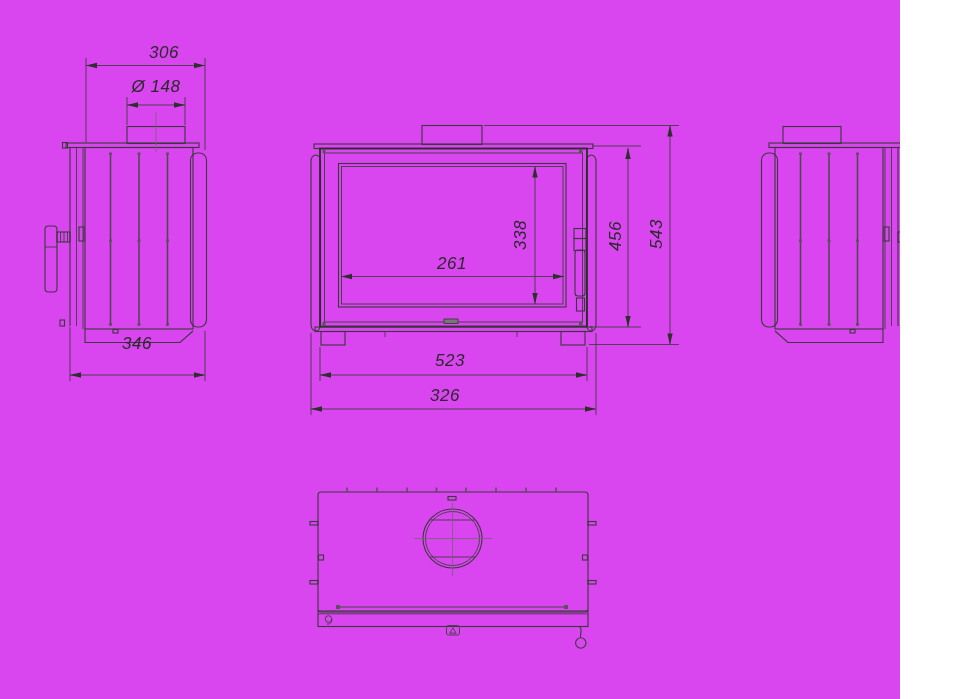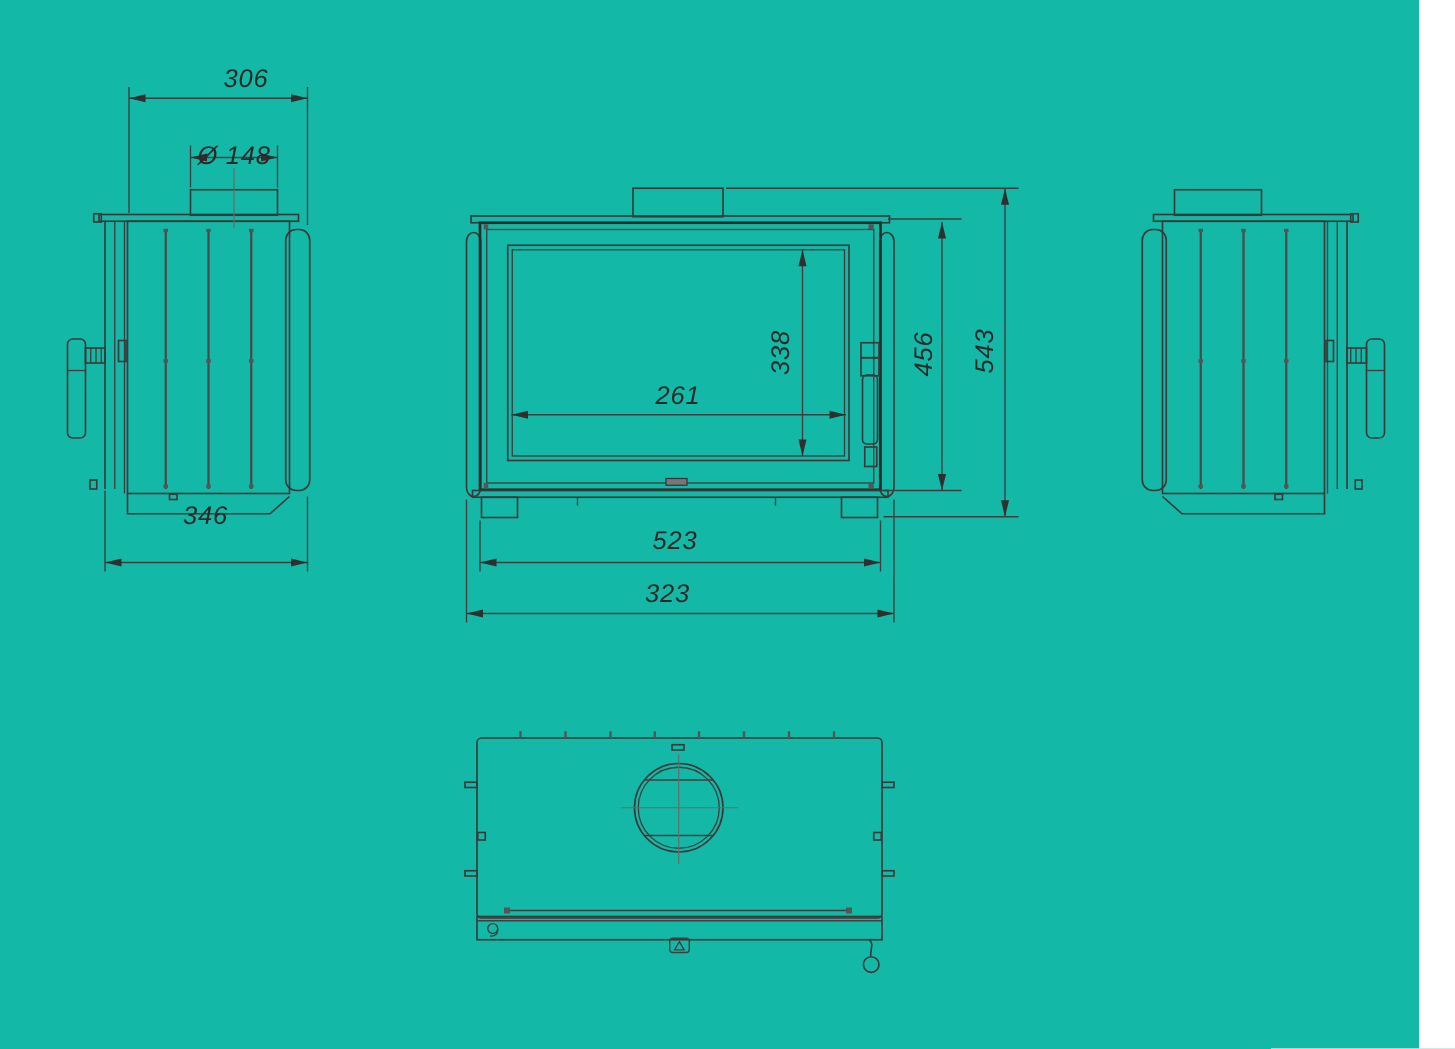--- a/index.html
+++ b/index.html
@@ -1,17 +1,17 @@
 <!DOCTYPE html>
 <html><head>
 <meta charset="utf-8">
 <style>
   html,body{margin:0;padding:0;background:#fff;}
-  .stage{position:relative;width:946px;height:699px;background:#14b8a6;overflow:hidden;
-         font-family:"Liberation Sans",sans-serif;}
+  .stage{position:relative;width:868px;height:699px;background:#d946ef;overflow:hidden;
+         font-family:"Liberation Sans",sans-serif;padding-left:32px;}
   .stage svg{position:absolute;left:0;top:0;}
   .dim{position:absolute;font:italic 17px "Liberation Sans",sans-serif;color:#2a2a2a;
        white-space:nowrap;transform:translate(-50%,-50%);letter-spacing:.5px;}
   .dim.vert{transform:translate(-50%,-50%) rotate(-90deg);}
   
   .o{stroke:#3a3a3a;stroke-width:1.1;fill:none;}
   .o2{stroke:#2c2c2c;stroke-width:1.8;fill:none;}
   .d{stroke:#3f3f3f;stroke-width:.9;fill:none;}
   .thin{stroke:#6a6a6a;stroke-width:.8;fill:none;}
   .ah{fill:#2f2f2f;stroke:none;}
@@ -211,21 +211,21 @@
         <path d="M452.9,627.8 l3.2,5.4 h-6.4 z"></path>
       </g>
       <g>
         <path class="o" d="M579.5,626.5 c3.5,3 0.5,6.5 1,11"></path>
         <circle class="o" cx="580.8" cy="643" r="5.2" stroke-width="1.3"></circle>
       </g>
     </g>
   </svg>
 
   <div class="dim" style="left:164px;top:53px">306</div>
-  <div class="dim" style="left:156px;top:104px">Ø 148</div>
+  <div class="dim" style="left:156px;top:87px">Ø 148</div>
   <div class="dim" style="left:137px;top:344px">346</div>
   <div class="dim" style="left:452px;top:264px">261</div>
   <div class="dim vert" style="left:521px;top:235px">338</div>
   <div class="dim vert" style="left:616px;top:236px">456</div>
   <div class="dim vert" style="left:657px;top:234px">543</div>
   <div class="dim" style="left:450px;top:361px">523</div>
-  <div class="dim" style="left:445px;top:396px">323</div>
+  <div class="dim" style="left:445px;top:396px">326</div>
 </div>
 
 </body></html>

